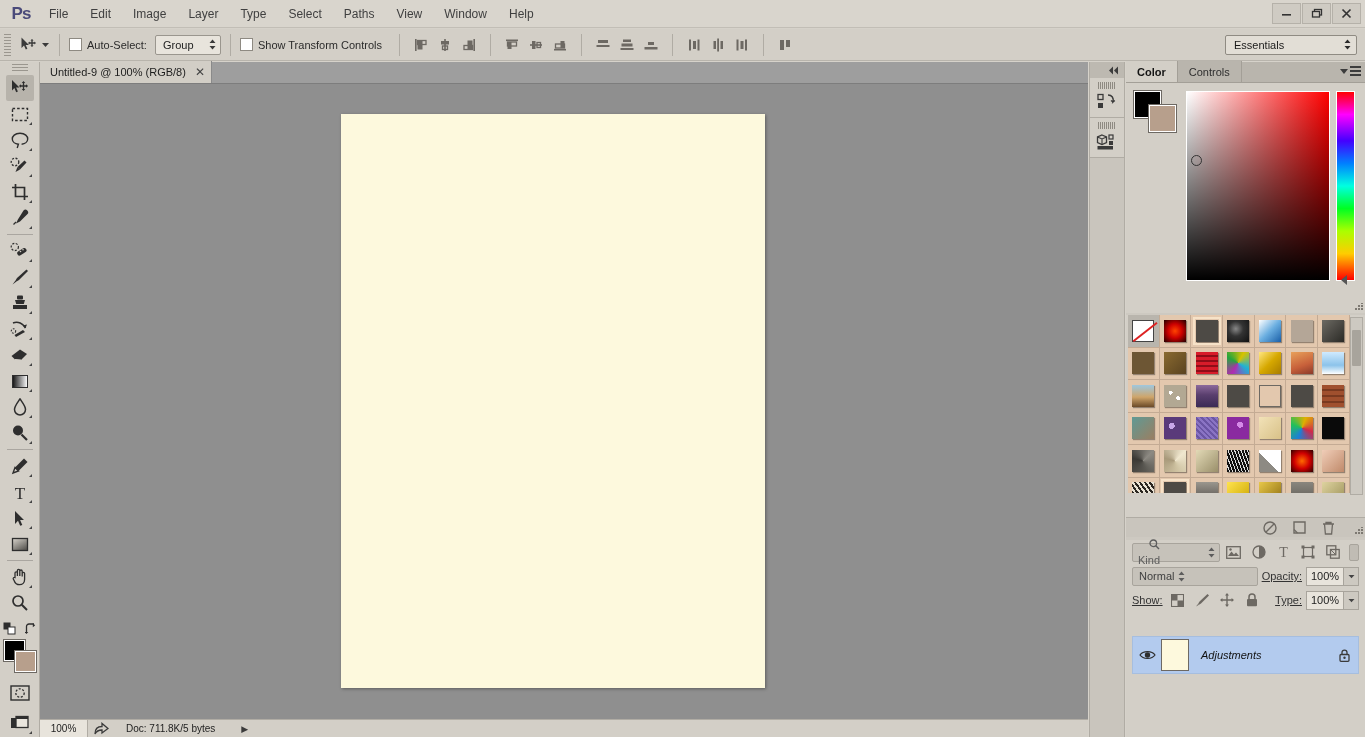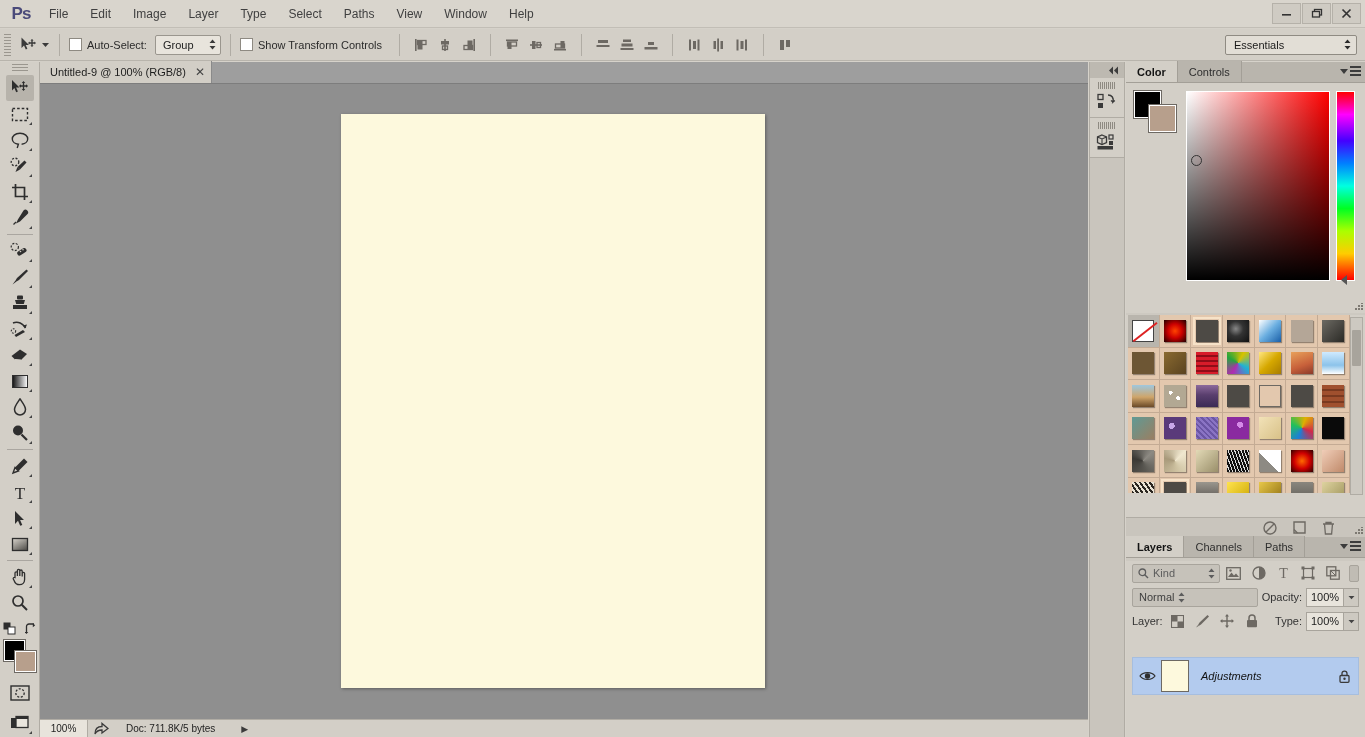--- a/index.html
+++ b/index.html
@@ -254,21 +254,21 @@
     display: flex; align-items: center; padding: 0 4px 0 5px; gap: 4px;
     font-size: 11px; color: #5d5d5d; justify-content: space-between;
   }
   .lp-ficon { width: 22px; height: 20px; display: flex; align-items: center; justify-content: center; }
   .lp-toggle { width: 10px; height: 17px; background: #c0bcb4; border: 1px solid #a8a49c; border-radius: 2px; margin-left: 2px; }
   .lp-blend {
     width: 144px; height: 19px; background: #c6c2ba; border: 1px solid #a8a49c; border-radius: 2px;
     display: flex; align-items: center; padding: 0 4px 0 6px; gap: 4px;
     font-size: 11px; color: #404040; justify-content: flex-start;
   }
-  .lp-lbl { font-size: 11px; color: #333; }
+  .lp-lbl { font-size: 11px; color: #333; text-decoration: underline; }
   .lp-num {
     width: 38px; height: 19px; background: #e8e4dc; border: 1px solid #a8a49c;
     display: flex; align-items: center; justify-content: center; font-size: 11px; color: #1c1c1c;
   }
   .lp-numbtn {
     width: 15px; height: 19px; background: #cdc9c1; border: 1px solid #a8a49c; border-left: none;
     display: flex; align-items: center; justify-content: center; font-size: 7px; color: #333;
   }
   .lp-lockicon { width: 21px; height: 20px; display: flex; align-items: center; justify-content: center; }
   .layer-list { position: absolute; top: 96px; left: 0; width: 239px; height: 106px; background: #d3cfc7; }
@@ -878,38 +878,25 @@
         </span>
         <span class="lf-btn">
           <svg width="13" height="14" viewBox="0 0 13 14">
               <path d="M1 3 H12 M4 3 V1.5 H9 V3 M2.5 3 L3.4 13 H9.6 L10.5 3" fill="none" stroke="#6d6963" stroke-width="1.3"></path>
             </svg>
         </span>
       </div>
       <div class="resize-dots" style="bottom:2px;"></div>
     </div>
 
-    <div class="panel-tabs">
-      <div class="ptab active">Layers</div>
-      <div class="ptab">Channels</div>
-      <div class="ptab">Paths</div>
-      <div class="panel-menu">
-        <span class="pm-tri"></span>
-        <span class="pm-lines">
-            <i></i>
-            <i></i>
-            <i></i>
-          </span>
-      </div>
-    </div>
     <div class="layers-panel">
 
       <div class="lp-row" style="margin-top:3px;">
         <div class="lp-filter">
-          <span style="display:flex;align-items:flex-end;gap:4px;">
+          <span style="display:flex;align-items:flex-end;gap:4px;flex-direction:column;">
             <svg width="11" height="11" viewBox="0 0 11 11">
                 <circle cx="4.3" cy="4.3" r="3.3" fill="none" stroke="#5d5d5d" stroke-width="1.3"></circle>
                 <path d="M6.8 6.8 L10 10" stroke="#5d5d5d" stroke-width="1.4"></path>
               </svg>
             <span>Kind</span>
           </span>
           <span>
             <svg width="7" height="11" viewBox="0 0 7 11">
                 <path d="M3.5 0.5 L6.5 4 L0.5 4 Z M3.5 10.5 L6.5 7 L0.5 7 Z" fill="#5d5d5d"></path>
               </svg>
@@ -966,21 +953,21 @@
           <span class="lp-num">100%</span>
           <span class="lp-numbtn">
             <svg width="7" height="5" viewBox="0 0 7 5">
                 <path d="M0.5 1 L3.5 4.2 L6.5 1 Z" fill="#444"></path>
               </svg>
           </span>
         </span>
       </div>
 
       <div class="lp-row">
-        <span class="lp-lbl">Layer:</span>
+        <span class="lp-lbl">Show:</span>
         <span class="lp-lockicon">
           <svg width="13" height="13" viewBox="0 0 13 13">
               <rect x="0.5" y="0.5" width="12" height="12" fill="none" stroke="#6d6963" stroke-width="1.1"></rect>
               <rect x="0.5" y="0.5" width="6" height="6" fill="#6d6963"></rect>
               <rect x="6.5" y="6.5" width="6" height="6" fill="#6d6963"></rect>
             </svg>
         </span>
         <span class="lp-lockicon">
           <svg width="15" height="14" viewBox="0 0 15 14">
               <path d="M12.5 1 L14 2.5 L6 10.5 L4 11.8 L3.2 10.8 L4.3 8.8 Z" fill="#6d6963"></path>

